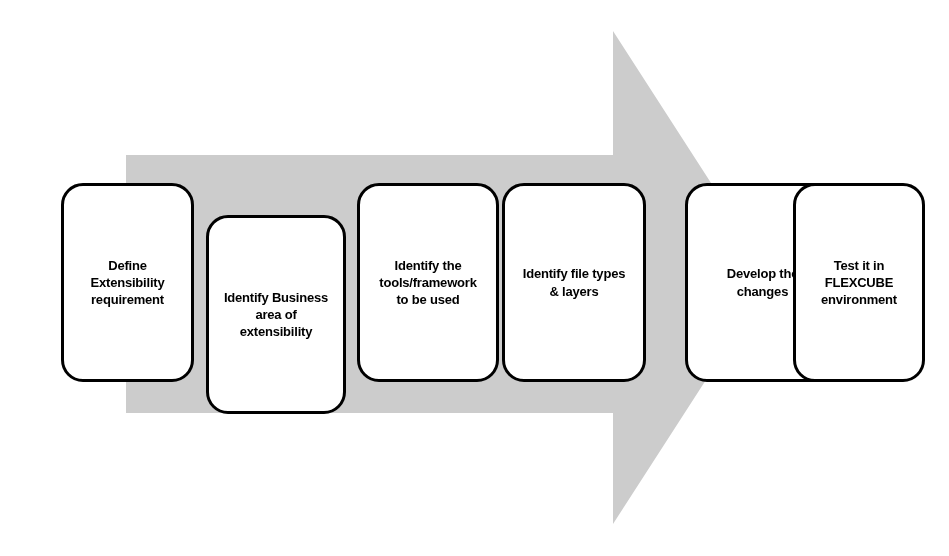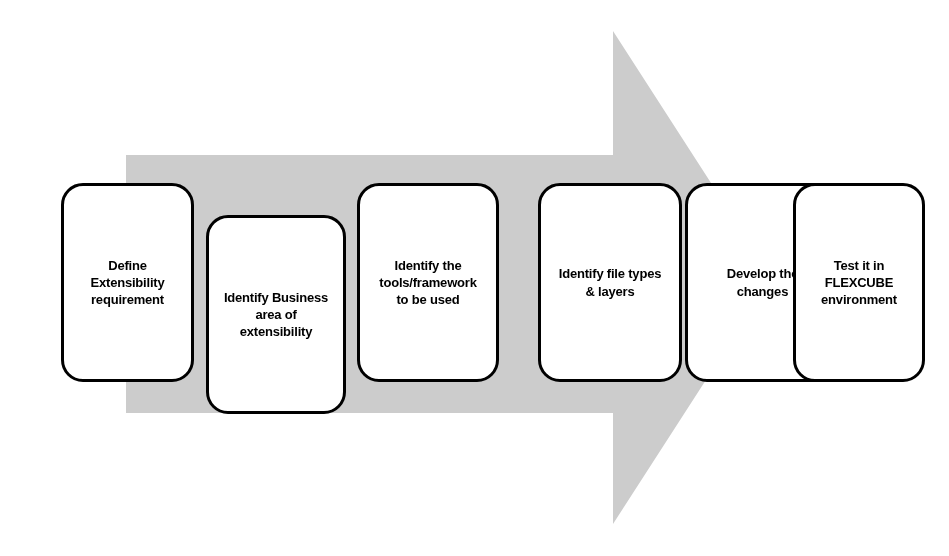--- a/index.html
+++ b/index.html
@@ -53,21 +53,21 @@
     font-weight: bold;
     line-height: 1.32;
     color: #000000;
     text-align: center;
     white-space: pre-line;
     letter-spacing: -0.2px;
   }
   .step-1 { left: 61px;  width: 133px; }
   .step-2 { left: 206px; width: 140px; margin-top: 32px; }
   .step-3 { left: 357px; width: 142px; }
-  .step-4 { left: 502px; width: 144px; margin-left: 36px; }
+  .step-4 { left: 502px; width: 144px; }
   .step-5 { left: 669px; width: 155px; margin-left: 16px; }
   .step-6 { left: 793px; width: 132px; justify-content: center; }
 </style>
 </head>
 <body>
 
 <div id="diagram-canvas" style="background: rgb(255, 255, 255);">
 
   <svg id="arrow-layer" viewBox="0 0 949 556" width="949" height="556" xmlns="http://www.w3.org/2000/svg">
     <polygon points="126,155 613,155 613,31 772,277.5 613,524 613,413 126,413" fill="#CCCCCC" stroke="none"></polygon>

